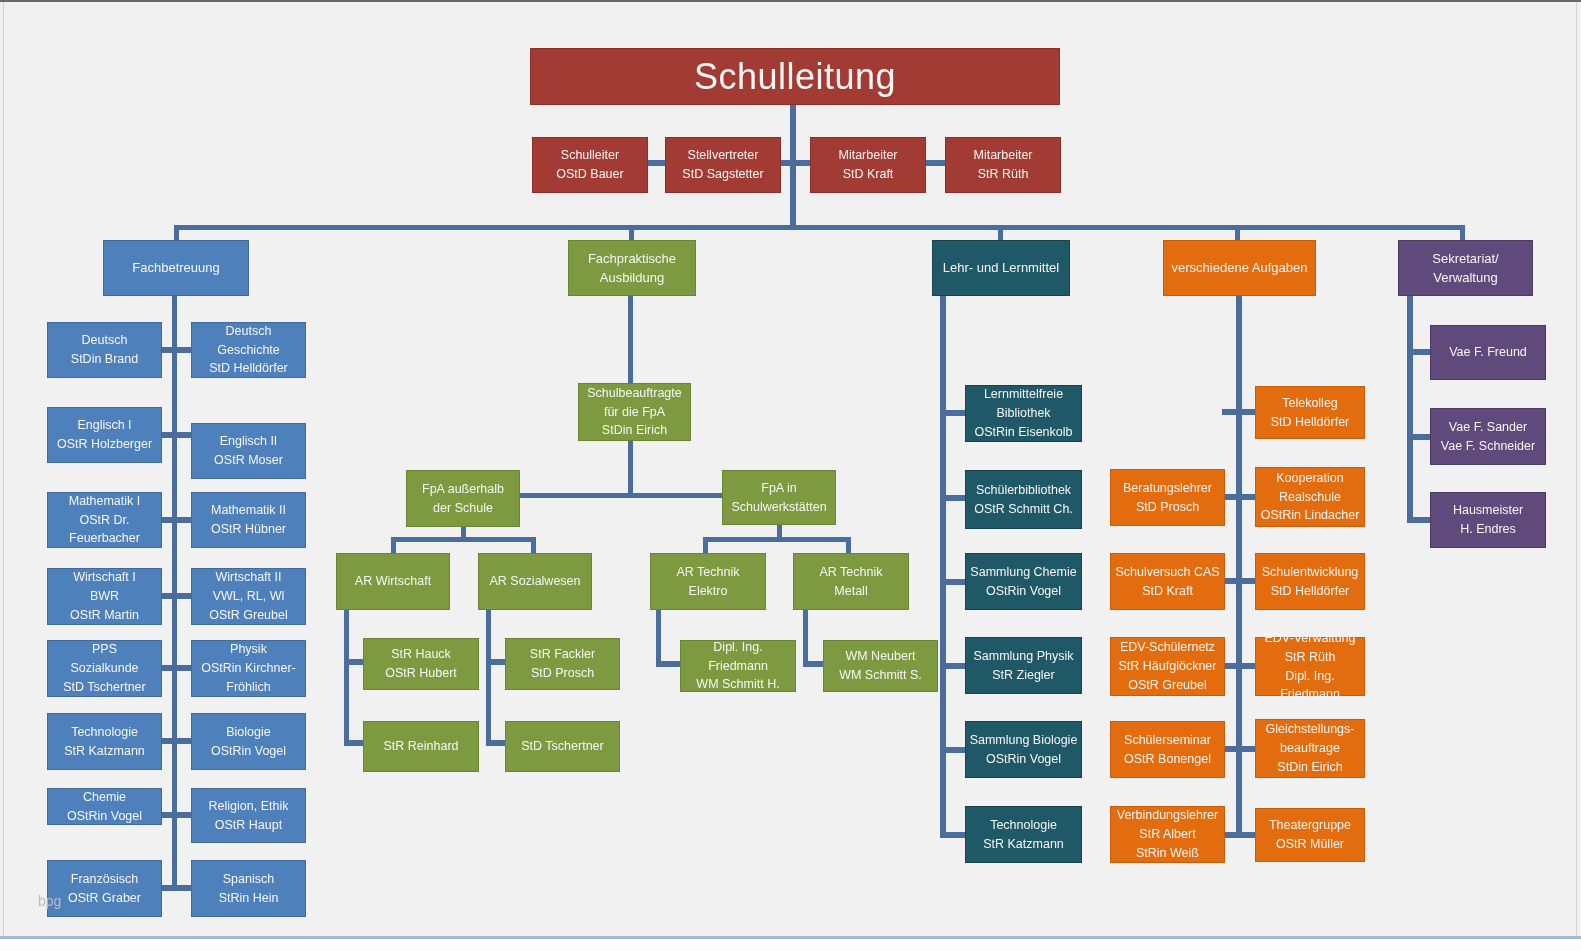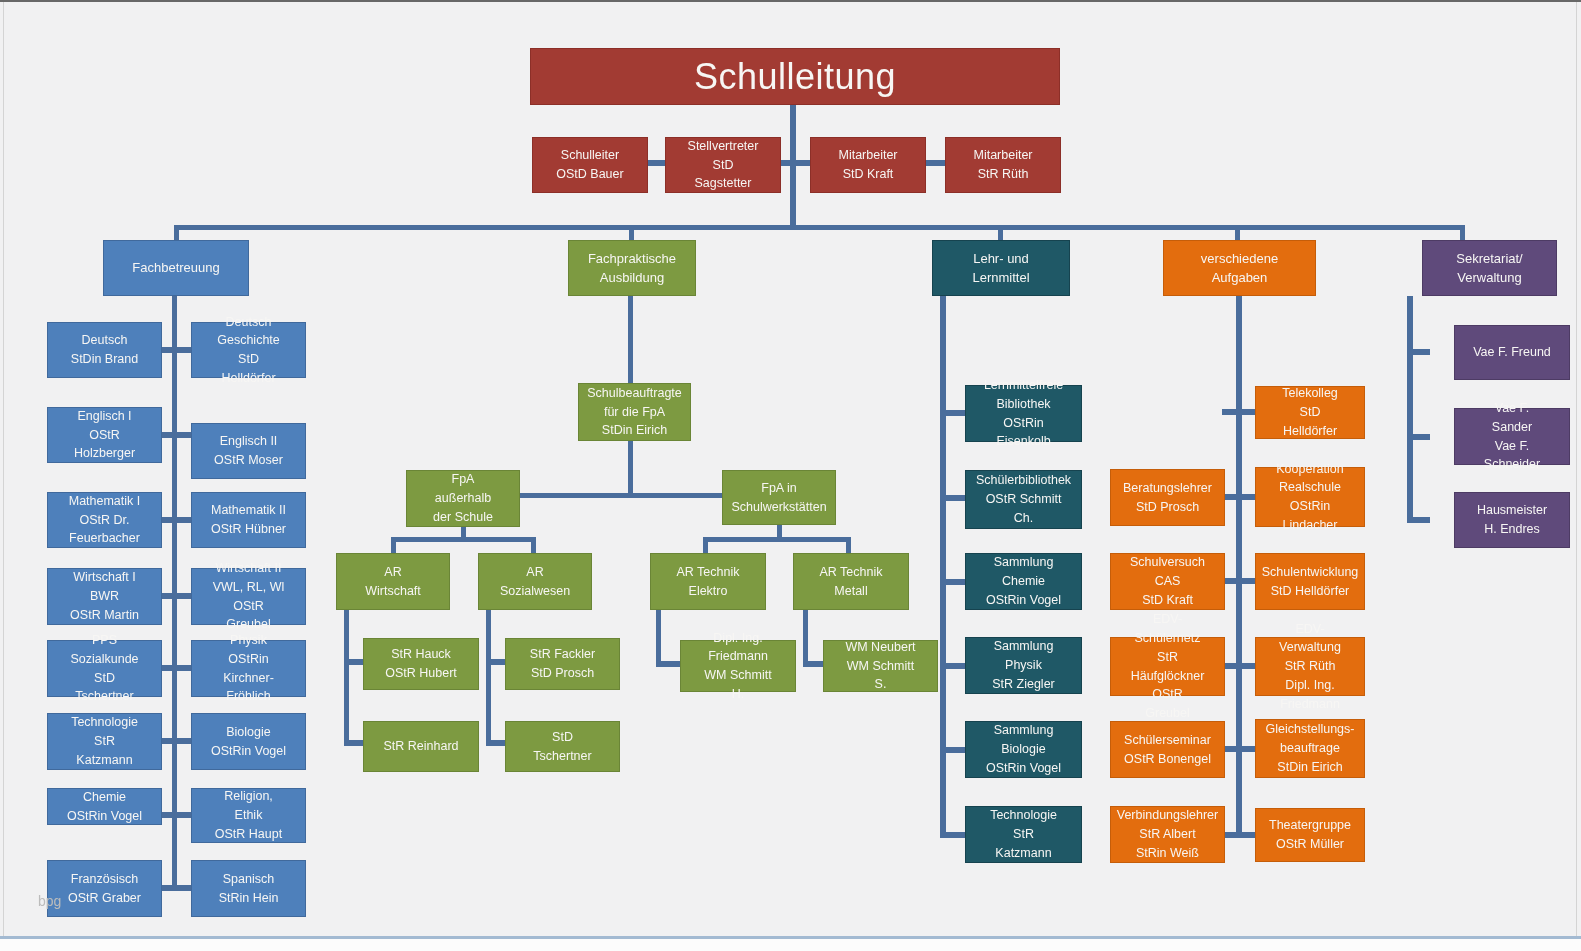--- a/index.html
+++ b/index.html
@@ -13,28 +13,28 @@
   }
   html,body{margin:0;padding:0;background:#fff;}
   .canvas{
     position:relative;width:1581px;height:951px;margin:0;
     background:#f1f1f2;overflow:hidden;
     font-family:"Liberation Sans", sans-serif;
   }
   .node{
     position:absolute;display:flex;align-items:center;justify-content:center;
     text-align:center;color:#f7f6f4;white-space:pre-line;line-height:1.5;
-    font-size:12.5px;box-sizing:border-box;padding:1px 18px;
+    font-size:12.5px;box-sizing:border-box;padding:1px 2px;
   }
   .red{background:var(--red);border:1px solid var(--red-b);}
   .blue{background:var(--blue);border:1px solid var(--blue-b);}
   .green{background:var(--green);border:1px solid var(--green-b);}
   .teal{background:var(--teal);border:1px solid var(--teal-b);}
   .orange{background:var(--orange);border:1px solid var(--orange-b);}
-  .purple{background:var(--purple);border:1px solid var(--purple-b);margin-left:24px;}
+  .purple{background:var(--purple);border:1px solid var(--purple-b);}
   .title{font-size:36px;line-height:1.2;letter-spacing:0.5px;}
   .hdr{font-size:13px;}
   .cv{position:absolute;width:5px;background:var(--line);}
   .ch{position:absolute;height:5px;background:var(--line);}
   .cd{position:absolute;height:6px;background:var(--line);}
   .edge{position:absolute;}
   .watermark{position:absolute;left:38px;top:893px;color:#bcbcbc;font-size:14px;}
 </style>
 </head>
 <body>

